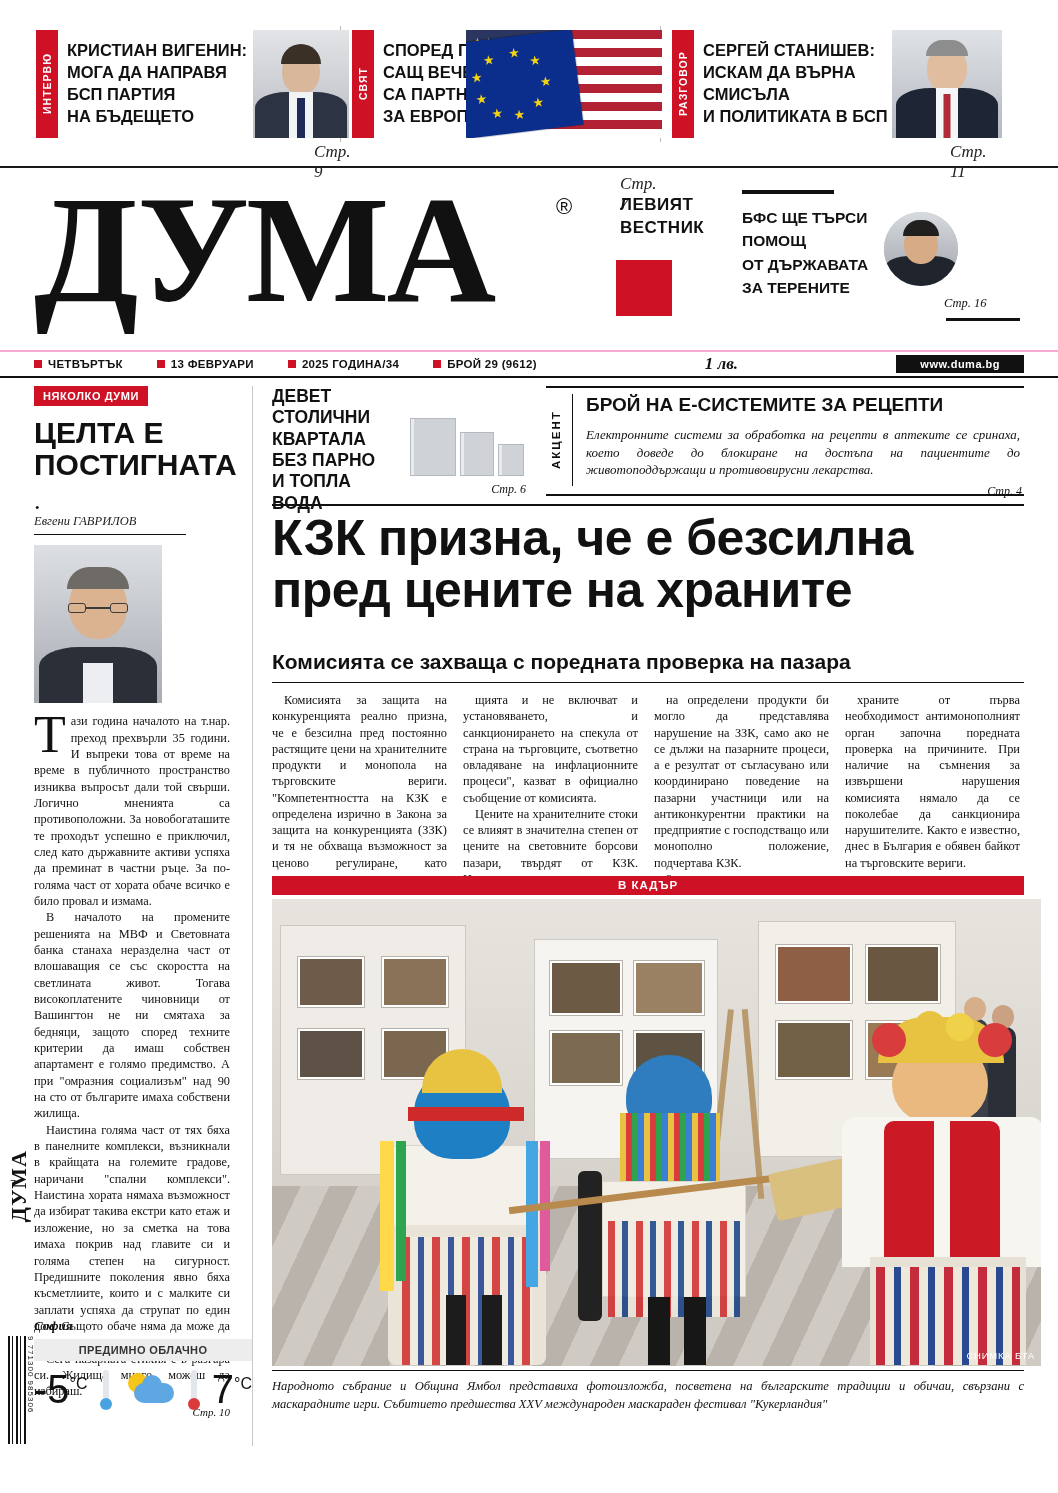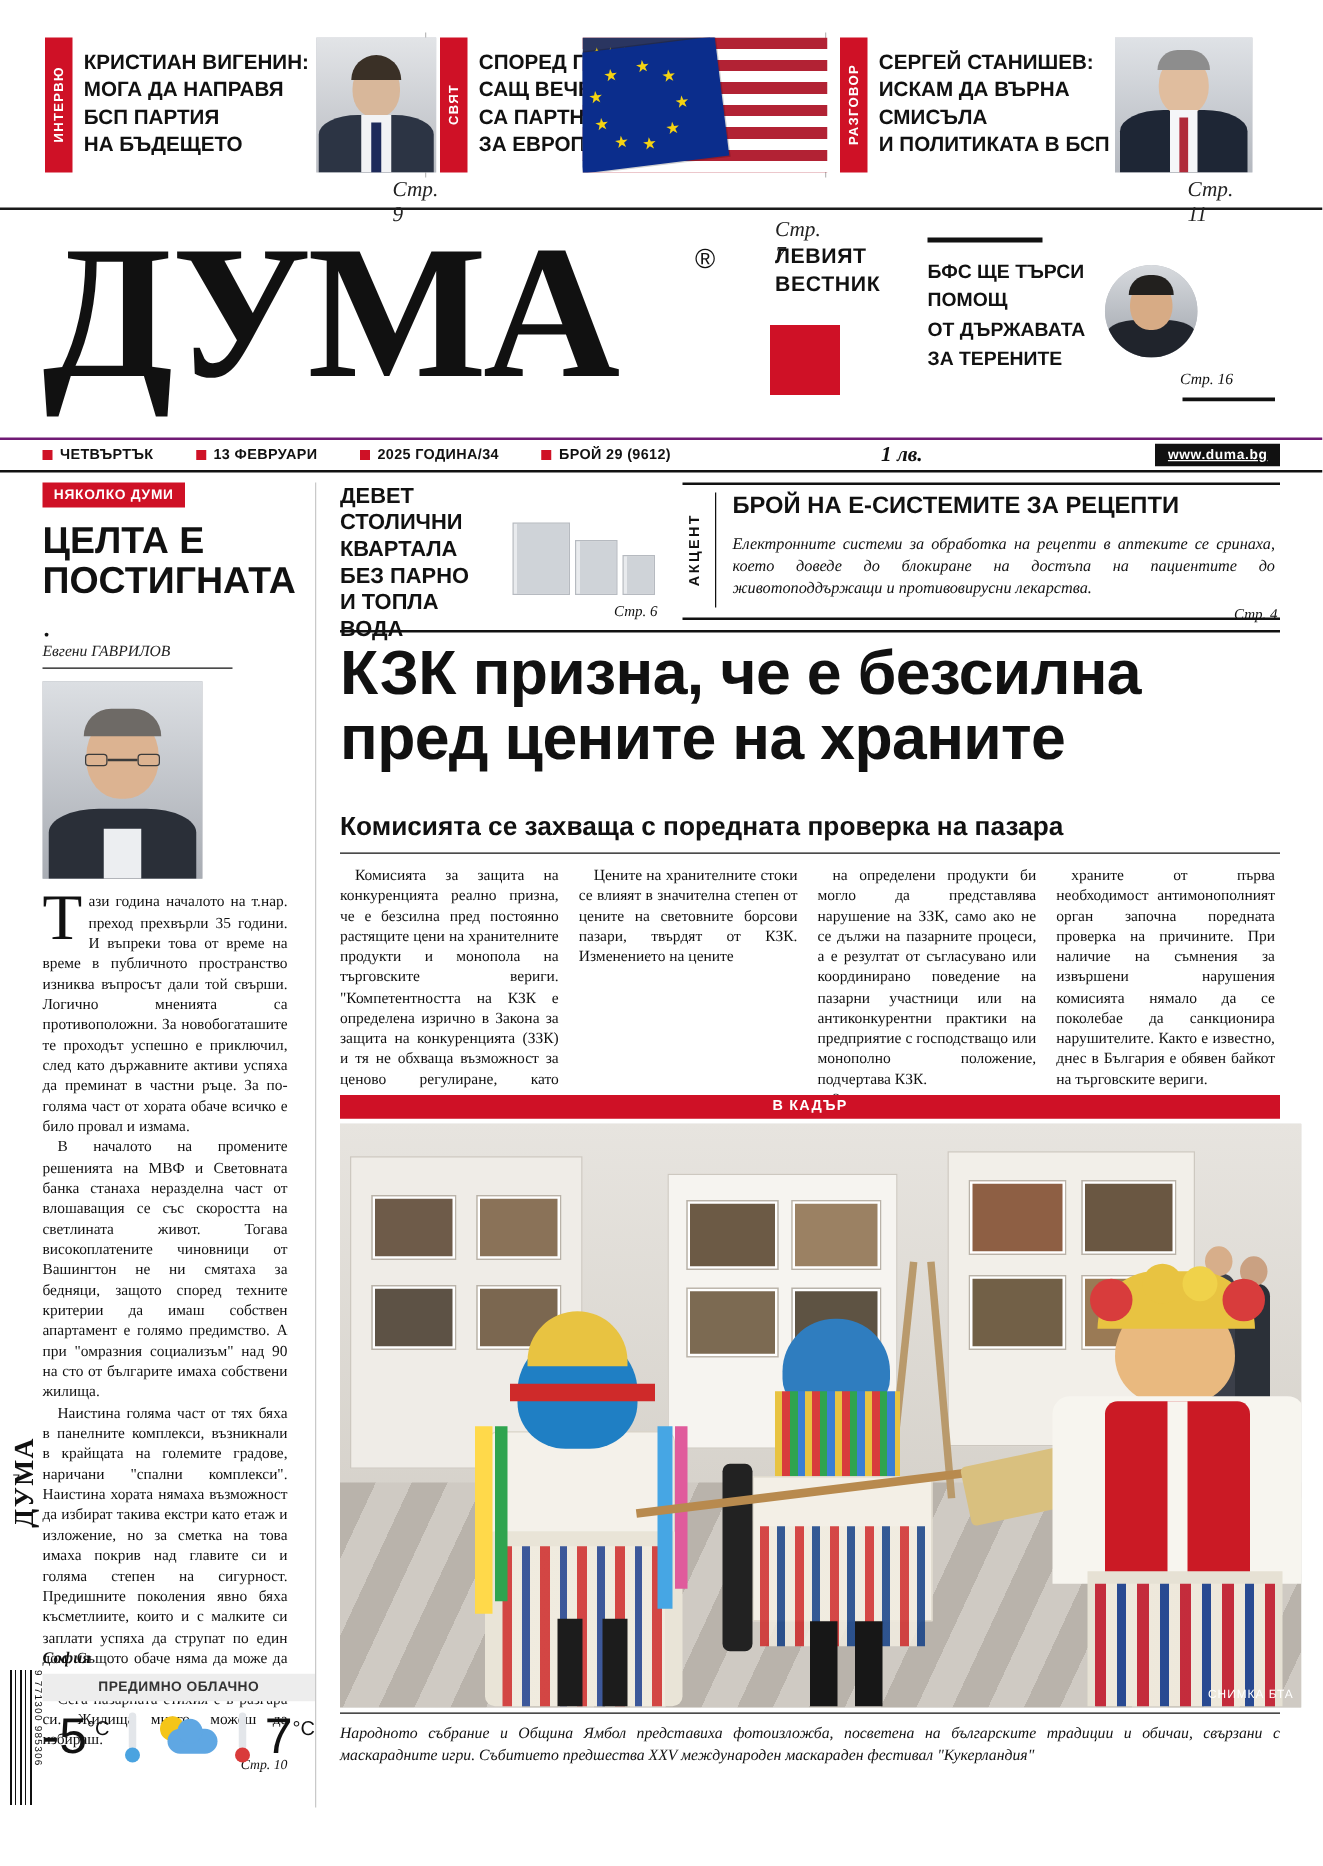--- a/index.html
+++ b/index.html
@@ -90,33 +90,33 @@
     position:absolute; left:742px; top:38px; width:150px;
     font-family:"Liberation Sans", sans-serif; font-weight:bold;
     font-size:15.5px; line-height:1.5; text-transform:uppercase; color:#111;
   }
   .mh-photo { position:absolute; left:884px; top:44px; width:74px; height:74px; border-radius:50%; overflow:hidden; background:#b9bcc2; }
   .mh-ref { position:absolute; left:944px; top:128px; font-style:italic; font-size:12.5px; }
   .mh-line { position:absolute; left:946px; top:150px; width:74px; height:3px; background:#111; }
 
   .dateline {
     position:absolute; left:0; top:350px; width:1058px; height:28px;
-    border-top:2px solid #701a75; border-bottom:2px solid #111;
+    border-top:2px solid #f9a8d4; border-bottom:2px solid #111;
     display:flex; align-items:center;
   }
   .dateline .item {
     font-family:"Liberation Sans", sans-serif; font-size:11.5px; font-weight:bold;
     color:#111; display:flex; align-items:center; margin-left:34px; letter-spacing:.3px;
   }
   .dateline .item .sq { width:8px; height:8px; background:#cf1126; margin-right:6px; }
   .dateline .price { margin-left:168px; font-family:"Liberation Serif", serif; font-style:italic; font-size:17px; font-weight:bold; }
   .dateline .site {
     margin-left:auto; margin-right:34px; background:#111; color:#fff;
     font-family:"Liberation Sans", sans-serif; font-size:11px; font-weight:bold;
-    padding:3px 10px; letter-spacing:.5px;text-decoration:underline;
+    padding:3px 24px; letter-spacing:.5px;
   }
 
   
   .editorial { position:absolute; left:34px; top:386px; width:196px; }
   .kicker {
     display:inline-block; background:#cf1126; color:#fff;
     font-family:"Liberation Sans", sans-serif; font-weight:bold; font-size:11px;
     padding:4px 9px; letter-spacing:.6px; text-transform:uppercase;
   }
   .ed-title {
@@ -482,20 +482,21 @@
     <div>пред цените на храните</div>
   </div>
   <div class="subhead">Комисията се захваща с поредната проверка на пазара</div>
   <div class="subhead-rule"></div>
 
   <div class="art-cols">
     <div class="col">
       <p class="first">Комисията за защита на конкуренцията реално призна, че е безсилна пред постоянно растящите цени на хранителните продукти и монопола на търговските вериги. "Компетентността на КЗК е определена изрично в Закона за защита на конкуренцията (ЗЗК) и тя не обхваща възможност за ценово регулиране, като правома-</p>
     </div>
     <div class="col">
+      <p class="first">щията и не включват и установяването, и санкционирането на спекула от страна на търговците, съответно овладяване на инфлационните процеси", казват в официално съобщение от комисията.</p>
       <p>Цените на хранителните стоки се влияят в значителна степен от цените на световните борсови пазари, твърдят от КЗК. Изменението на цените</p>
     </div>
     <div class="col">
       <p class="first">на определени продукти би могло да представлява нарушение на ЗЗК, само ако не се дължи на пазарните процеси, а е резултат от съгласувано или координирано поведение на пазарни участници или на антиконкурентни практики на предприятие с господстващо или монополно положение, подчертава КЗК.</p>
       <p>Заради поскъпването на</p>
     </div>
     <div class="col" style="position:relative;">
       <p class="first">храните от първа необходимост антимонополният орган започна поредната проверка на причините. При наличие на съмнения за извършени нарушения комисията нямало да се поколебае да санкционира нарушителите. Както е известно, днес в България е обявен байкот на търговските вериги.</p>
       <div class="art-ref" style="position:static;text-align:right;margin-top:4px;">Стр. 6</div>
     </div>

